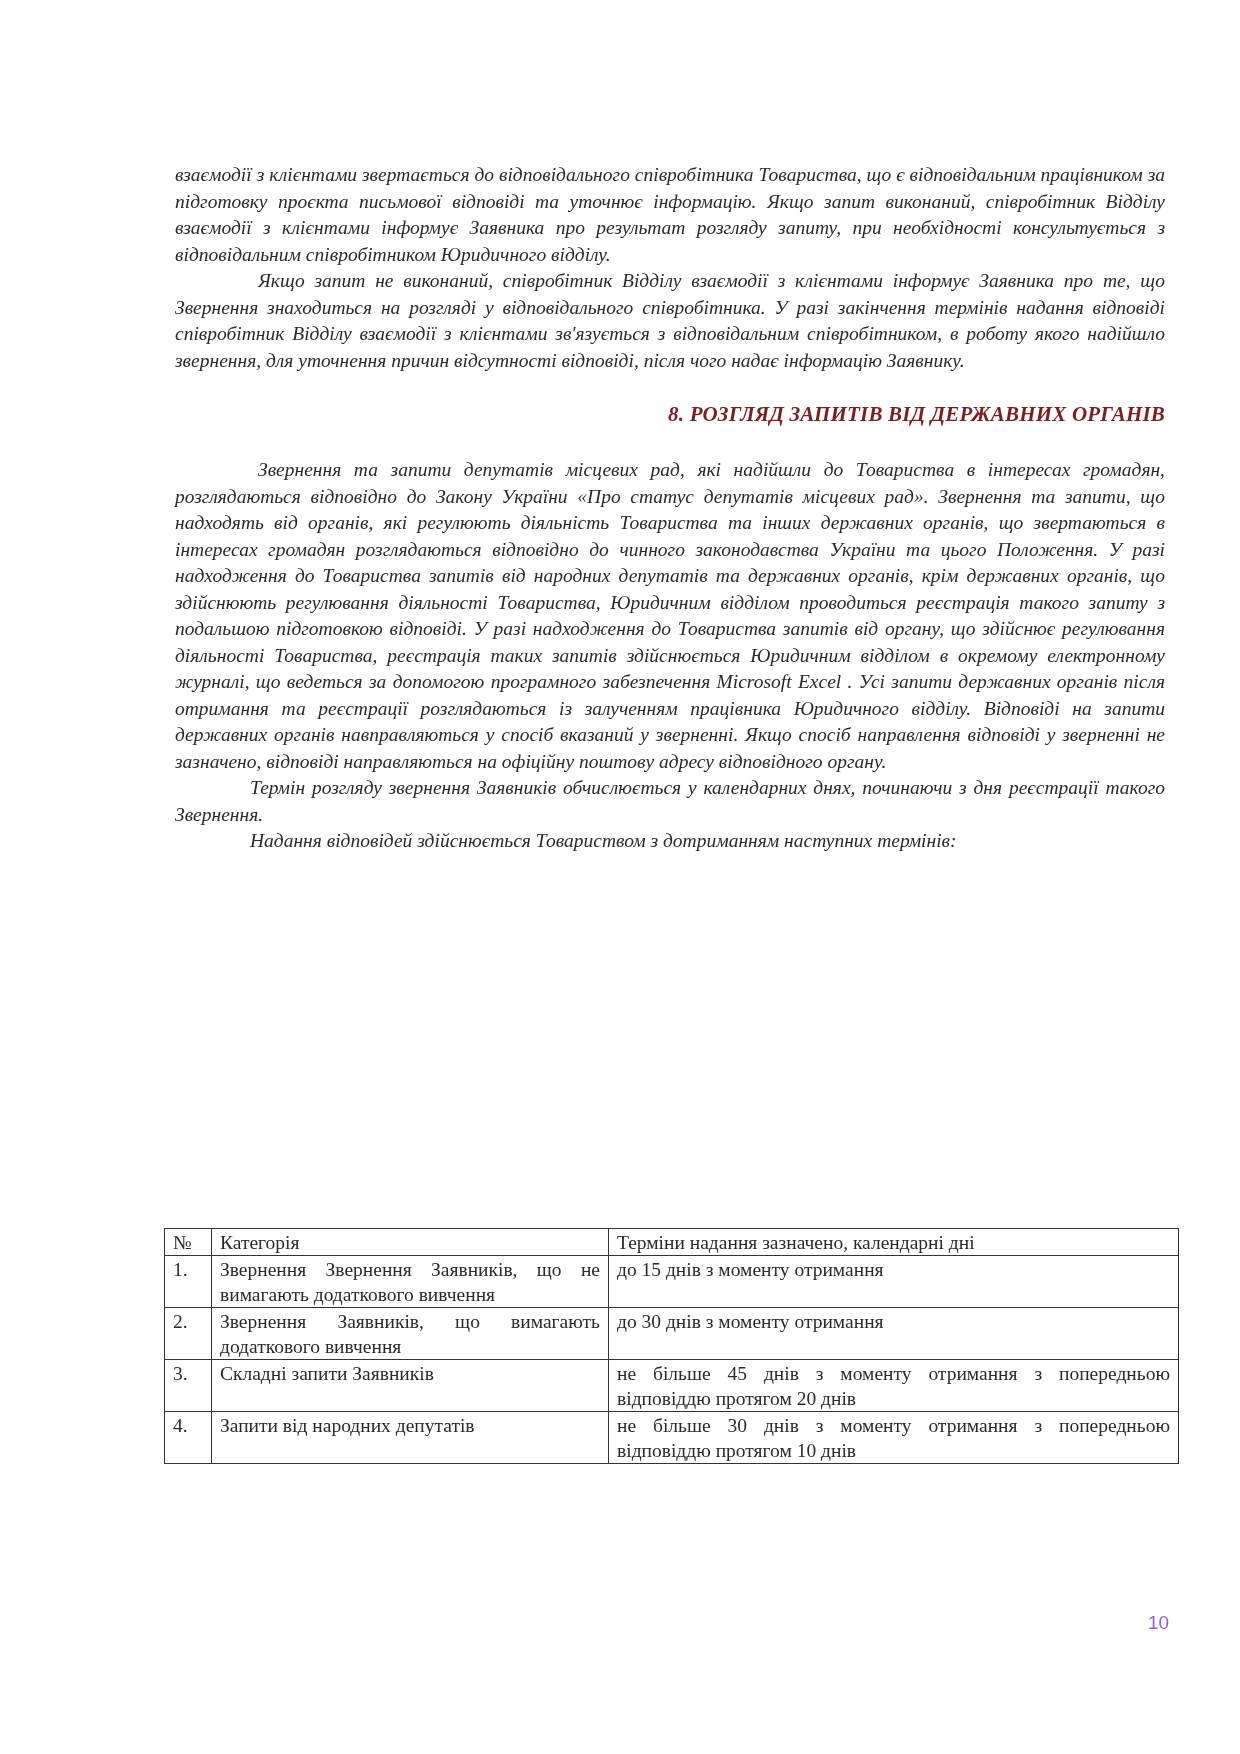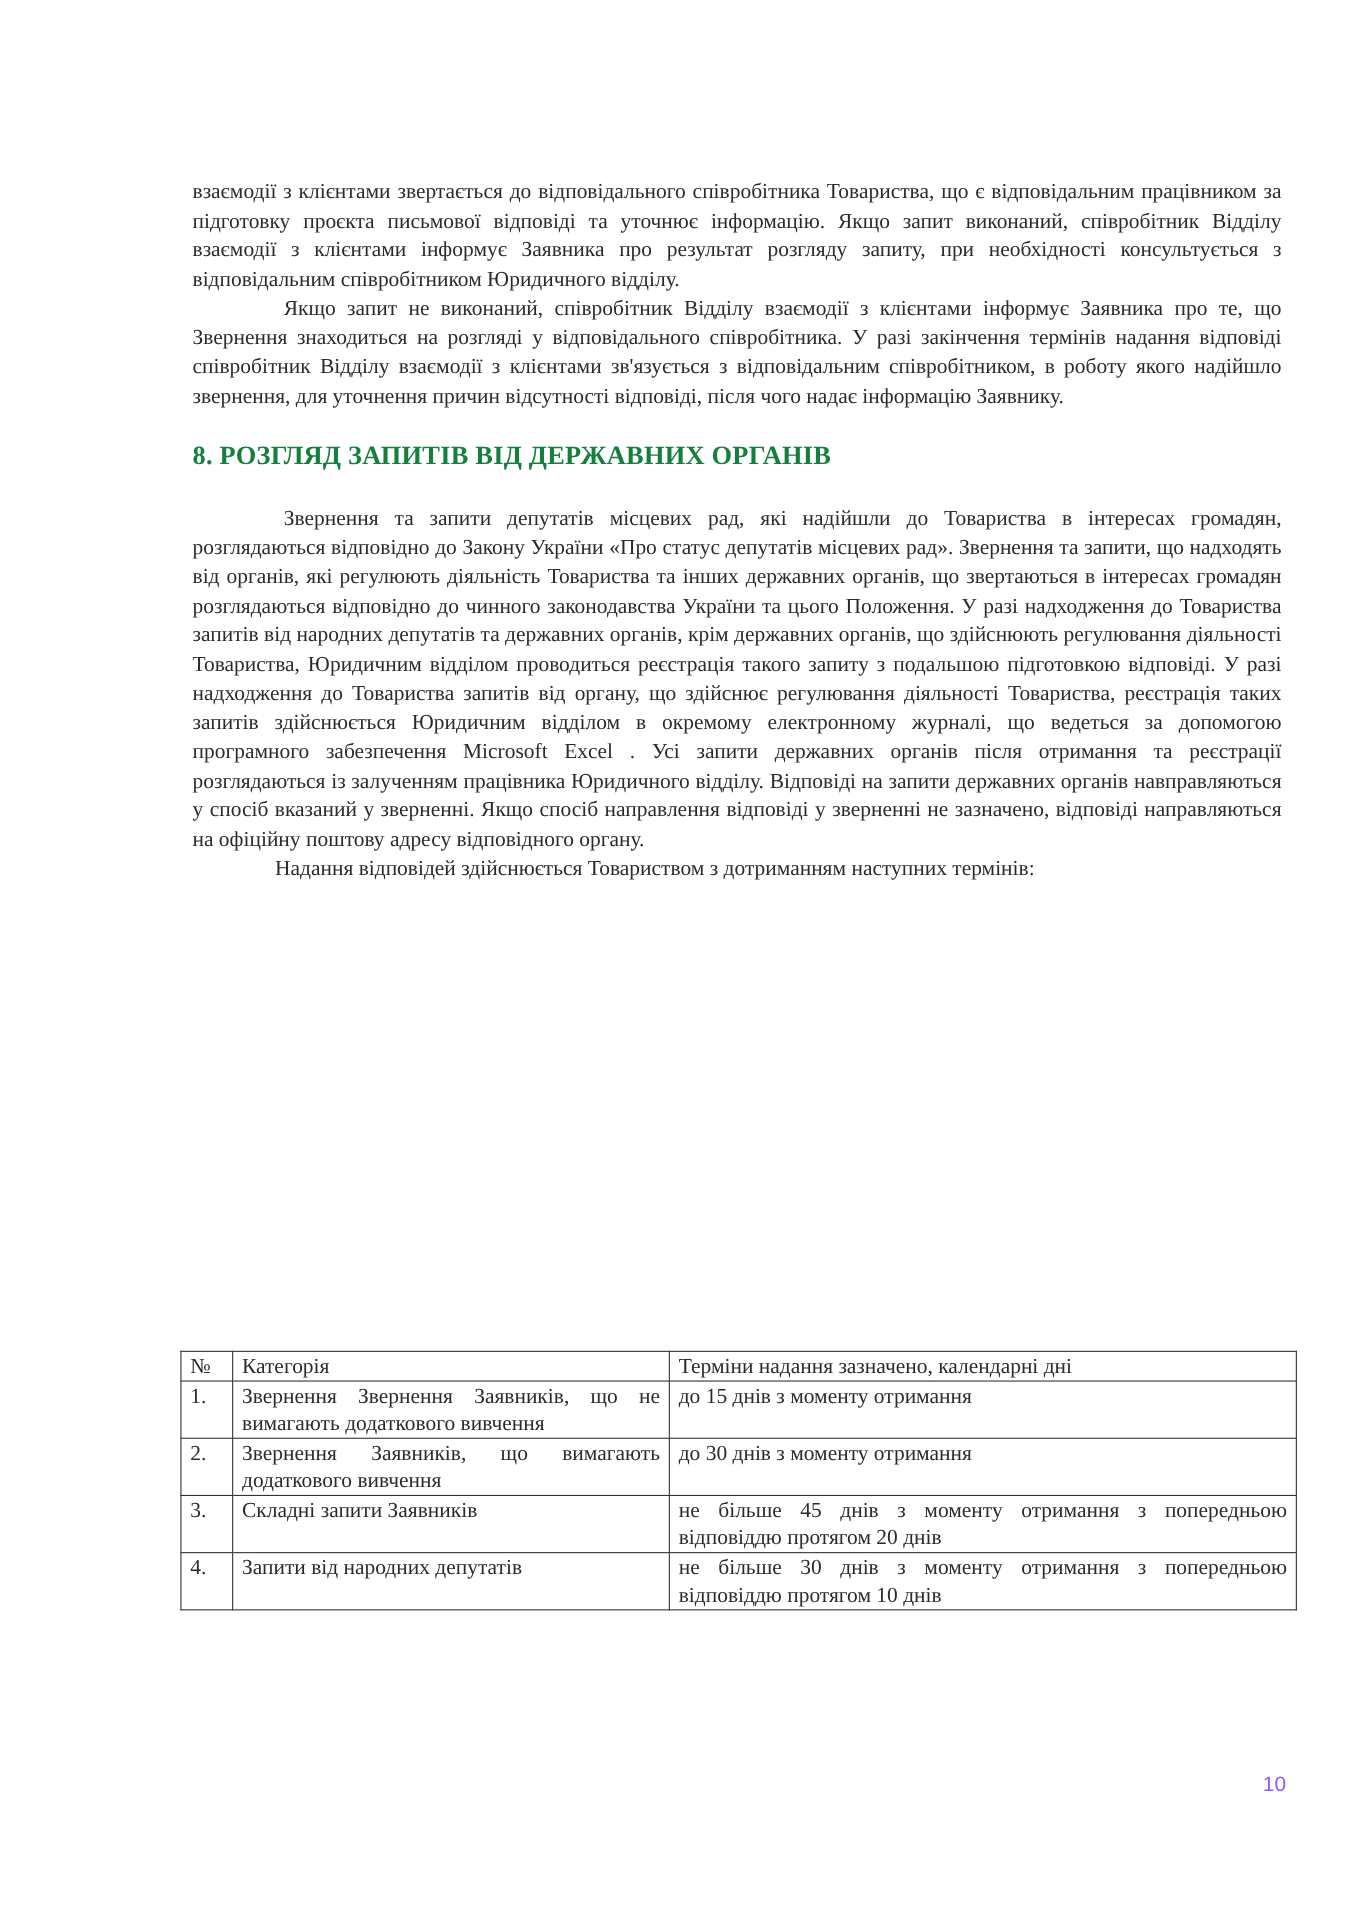--- a/index.html
+++ b/index.html
@@ -1,22 +1,22 @@
 <!DOCTYPE html>
 <html><head>
 <meta charset="utf-8">
 <style>
   html, body { margin: 0; padding: 0; background: #ffffff; }
   body { width: 1240px; height: 1754px; position: relative; overflow: hidden;
          font-family: "Liberation Serif", "DejaVu Serif", serif; color: #2a2a2a; }
-  .page { position: absolute; left: 175px; top: 162px; width: 990px; }
+  .page { position: absolute; left: 175px; top: 162px; width: 990px; font-style: italic; }
   p { margin: 0; font-size: 19.5px; line-height: 26.5px; text-align: justify; }
   p.indent { text-indent: 83px; }
   p.indent-s { text-indent: 75px; }
-  h2 { margin: 0; font-size: 24px; font-weight: bold; text-align: left; letter-spacing: 0.2px; color: #15803d; }
+  h2 { margin: 0; font-size: 21px; font-weight: bold; text-align: right; letter-spacing: 0.2px; color: #7f1d1d; }
   .h8 { margin-top: 28px; margin-bottom: 30px; }
   .h9 { margin-top: 30px; margin-bottom: 28px; }
   table.terms { position: absolute; left: 164px; top: 1228px; width: 1015px;
                 border-collapse: collapse; font-size: 19.5px; line-height: 25px; color: #2a2a2a; }
   table.terms td { border: 1.5px solid #333; vertical-align: top; padding: 1px 8px 0 8px; }
   table.terms td.num { width: 30px; }
   table.terms td.cat { width: 380px; text-align: justify; }
   table.terms td.term { text-align: justify; }
   table.terms tr.body td { height: 50px; }
   .pagenum { position: absolute; left: 1148px; top: 1612px; font-family: "Liberation Sans", "DejaVu Sans", sans-serif;
@@ -25,20 +25,21 @@
 </head>
 <body>
 
 <div class="page">
   <p>взаємодії з клієнтами звертається до відповідального співробітника Товариства, що є відповідальним працівником за підготовку проєкта письмової відповіді та уточнює інформацію. Якщо запит виконаний, співробітник Відділу взаємодії з клієнтами інформує Заявника про результат розгляду запиту, при необхідності консультується з відповідальним співробітником Юридичного відділу.</p>
   <p class="indent">Якщо запит не виконаний, співробітник Відділу взаємодії з клієнтами інформує Заявника про те, що Звернення знаходиться на розгляді у відповідального співробітника. У разі закінчення термінів надання відповіді співробітник Відділу взаємодії з клієнтами зв'язується з відповідальним співробітником, в роботу якого надійшло звернення, для уточнення причин відсутності відповіді, після чого надає інформацію Заявнику.</p>
 
   <h2 class="h8">8. РОЗГЛЯД ЗАПИТІВ ВІД ДЕРЖАВНИХ ОРГАНІВ</h2>
   <p class="indent">Звернення та запити депутатів місцевих рад, які надійшли до Товариства в інтересах громадян, розглядаються відповідно до Закону України «Про статус депутатів місцевих рад». Звернення та запити, що надходять від органів, які регулюють діяльність Товариства та інших державних органів, що звертаються в інтересах громадян розглядаються відповідно до чинного законодавства України та цього Положення. У разі надходження до Товариства запитів від народних депутатів та державних органів, крім державних органів, що здійснюють регулювання діяльності Товариства, Юридичним відділом проводиться реєстрація такого запиту з подальшою підготовкою відповіді. У разі надходження до Товариства запитів від органу, що здійснює регулювання діяльності Товариства, реєстрація таких запитів здійснюється Юридичним відділом в окремому електронному журналі, що ведеться за допомогою програмного забезпечення Microsoft Excel . Усі запити державних органів після отримання та реєстрації розглядаються із залученням працівника Юридичного відділу. Відповіді на запити державних органів навправляються у спосіб вказаний у зверненні. Якщо спосіб направлення відповіді у зверненні не зазначено, відповіді направляються на офіційну поштову адресу відповідного органу.</p>
 
+  <p class="indent-s">Термін розгляду звернення Заявників обчислюється у календарних днях, починаючи з дня реєстрації такого Звернення.</p>
   <p class="indent-s">Надання відповідей здійснюється Товариством з дотриманням наступних термінів:</p>
 </div>
 
 <table class="terms">
   <tbody>
       <tr>
     <td class="num">№</td>
     <td class="cat">Категорія</td>
     <td class="term">Терміни надання зазначено, календарні дні</td>
   </tr>

